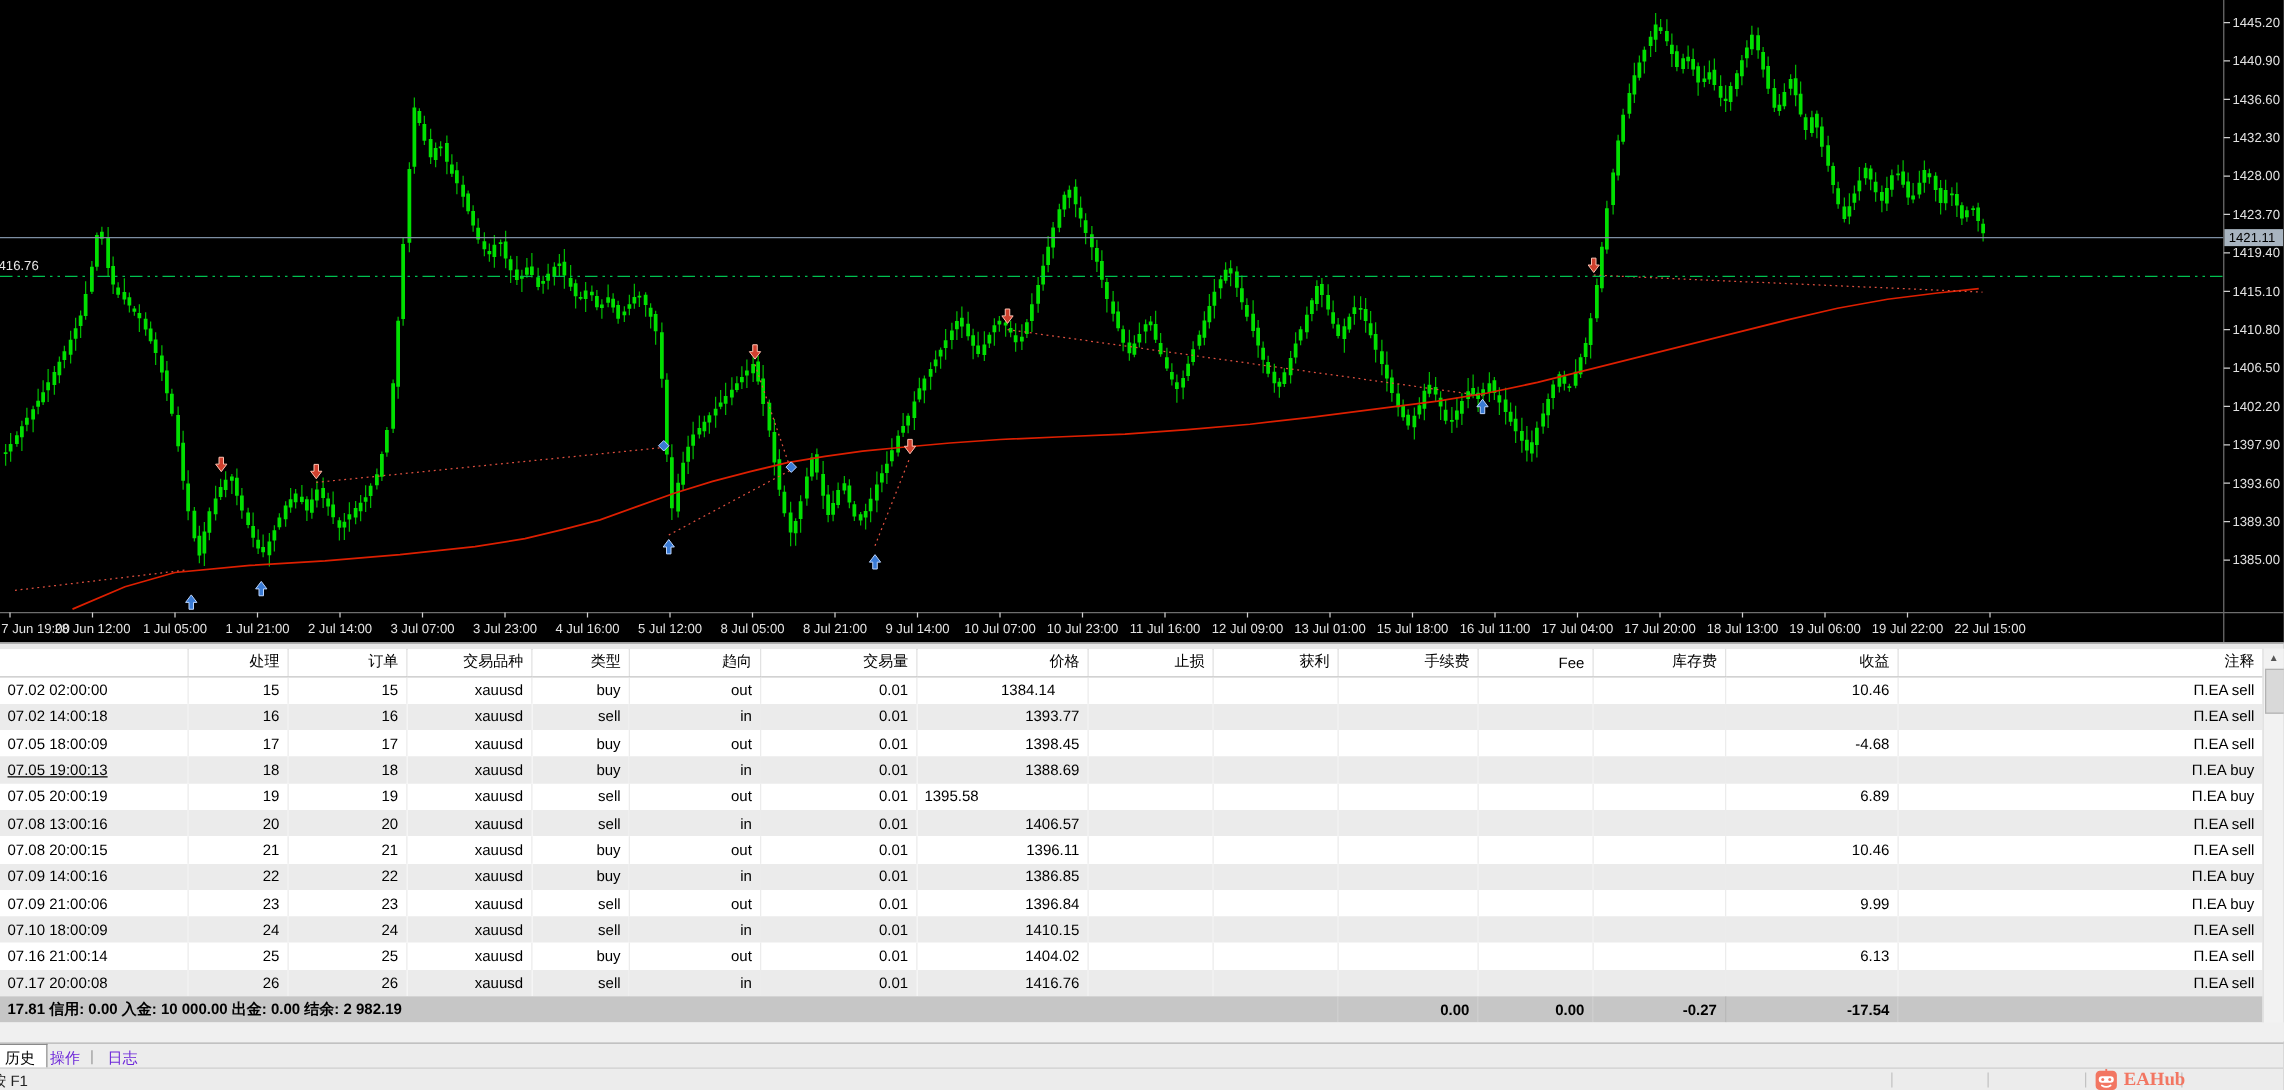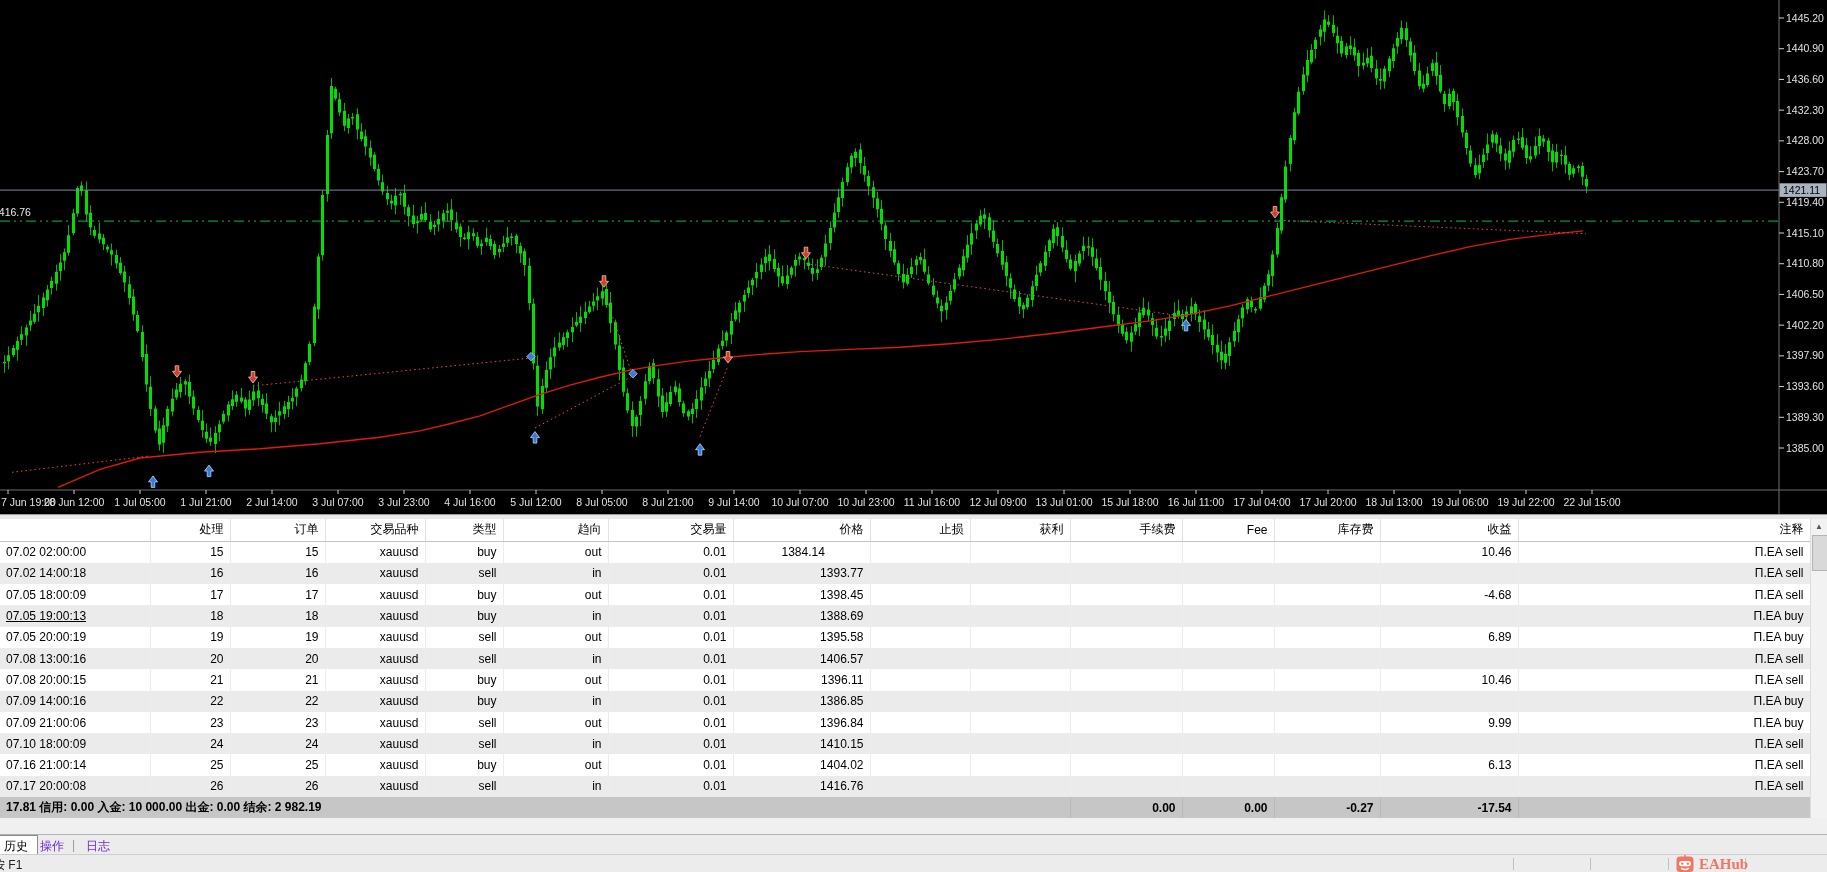--- a/index.html
+++ b/index.html
@@ -199,21 +199,21 @@
       </thead>
     <tbody id="bodyRows">
         <tr>
           <td style="text-align: left;">07.02 02:00:00</td>
           <td style="text-align: right;">15</td>
           <td style="text-align: right;">15</td>
           <td style="text-align: right;">xauusd</td>
           <td style="text-align: right;">buy</td>
           <td style="text-align: right;">out</td>
           <td style="text-align: right;">0.01</td>
-          <td style="text-align: left; padding-left: 48px;">1384.14</td>
+          <td style="text-align: center; padding-left: 48px;">1384.14</td>
           <td style="text-align: right;"></td>
           <td style="text-align: right;"></td>
           <td style="text-align: right;"></td>
           <td style="text-align: right;"></td>
           <td style="text-align: right;"></td>
           <td style="text-align: right;">10.46</td>
           <td style="text-align: right;">Π.EA sell</td>
         </tr>
         <tr>
           <td style="text-align: left;">07.02 14:00:18</td>
@@ -267,21 +267,21 @@
           <td style="text-align: right;">Π.EA buy</td>
         </tr>
         <tr>
           <td style="text-align: left;">07.05 20:00:19</td>
           <td style="text-align: right;">19</td>
           <td style="text-align: right;">19</td>
           <td style="text-align: right;">xauusd</td>
           <td style="text-align: right;">sell</td>
           <td style="text-align: right;">out</td>
           <td style="text-align: right;">0.01</td>
-          <td style="text-align: right;">1395.58</td>
+          <td style="text-align: left;">1395.58</td>
           <td style="text-align: right;"></td>
           <td style="text-align: right;"></td>
           <td style="text-align: right;"></td>
           <td style="text-align: right;"></td>
           <td style="text-align: right;"></td>
           <td style="text-align: right;">6.89</td>
           <td style="text-align: right;">Π.EA buy</td>
         </tr>
         <tr>
           <td style="text-align: left;">07.08 13:00:16</td>

